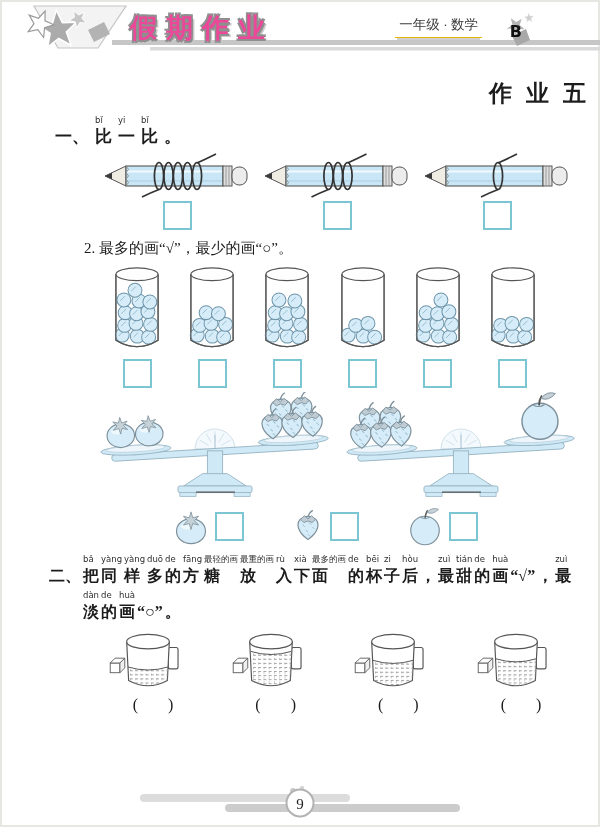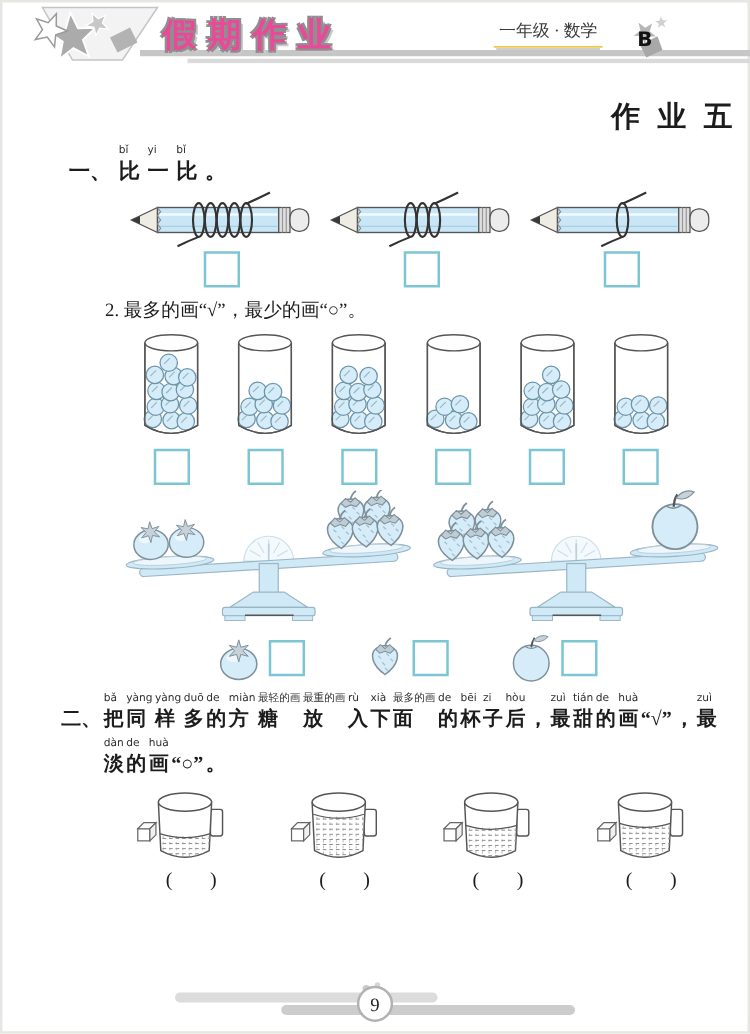--- a/index.html
+++ b/index.html
@@ -538,21 +538,21 @@
       </span>
       <span class="ru">
         <span class="py">duō</span>
         <span class="hz">多</span>
       </span>
       <span class="ru">
         <span class="py">de</span>
         <span class="hz">的</span>
       </span>
       <span class="ru">
-        <span class="py">miàn</span>
+        <span class="py">fāng</span>
         <span class="hz">方</span>
       </span>
       <span class="ru">
         <span class="py">最轻的画</span>
         <span class="hz">糖</span>
       </span>
       <span class="ru">
         <span class="py">最重的画</span>
         <span class="hz">放</span>
       </span>

